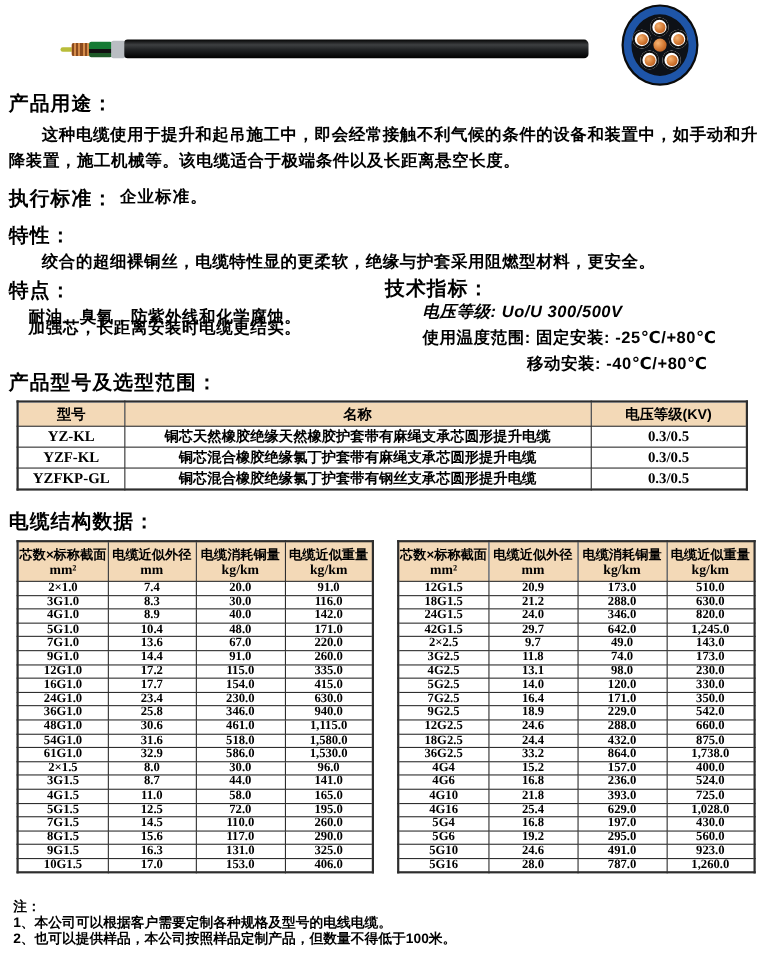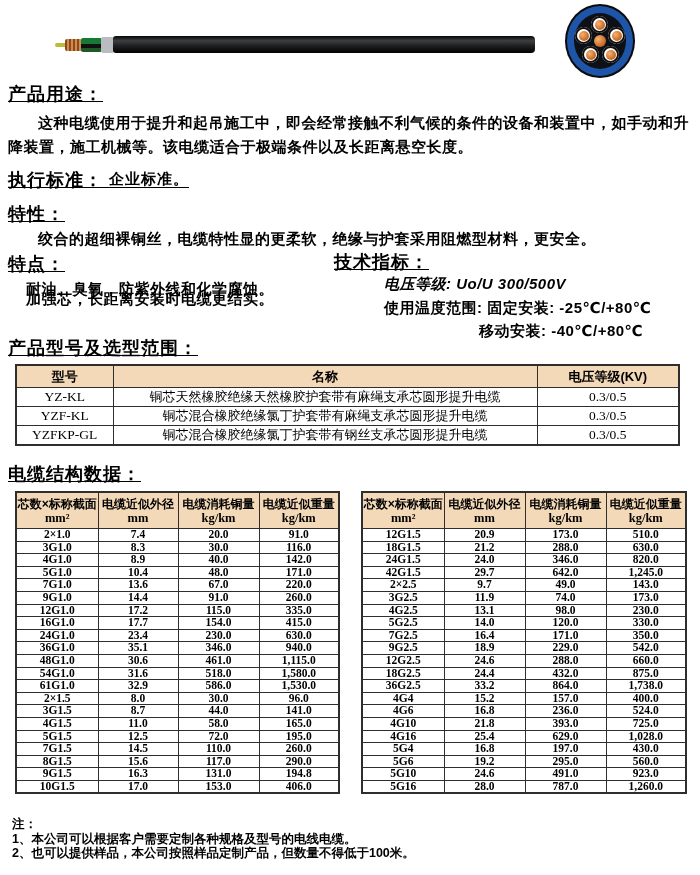--- a/index.html
+++ b/index.html
@@ -23,33 +23,33 @@
   .cond{position:absolute;width:17px;height:17px;border-radius:50%;background:#fff;
     box-shadow:inset 0 0 0 2px #101010;}
   .cond::after{content:"";position:absolute;left:3.5px;top:3.5px;width:10px;height:10px;border-radius:50%;
     background:radial-gradient(circle at 35% 35%,#f6b473,#d0752f 55%,#a14d1c 100%);}
   .cond.c1{left:17px;top:3px;}  .cond.c2{left:34px;top:14px;} .cond.c3{left:28px;top:33px;}
   .cond.c4{left:8px;top:33px;}  .cond.c5{left:1px;top:14px;}
   .core-center{position:absolute;left:20px;top:22px;width:12px;height:12px;border-radius:50%;
     background:radial-gradient(circle at 35% 35%,#f6b473,#d0752f 55%,#a14d1c 100%);}
 
   
-  .sec-h{position:absolute;font-size:18px;font-weight:bold;letter-spacing:1px;white-space:nowrap;text-decoration:underline;}
+  .sec-h{position:absolute;font-size:18px;font-weight:bold;letter-spacing:1px;white-space:nowrap;}
   .body-p{position:absolute;font-size:15px;line-height:24px;font-weight:600;text-indent:2em;
     width:684px;letter-spacing:0.5px;}
   .inline-val{font-size:15px;font-weight:600;letter-spacing:1px;vertical-align:2px;}
   .plain-line{position:absolute;font-size:15px;font-weight:600;line-height:24px;white-space:nowrap;letter-spacing:0.5px;}
 
   
   table{border-collapse:collapse;position:absolute;table-layout:fixed;}
   th,td{border:1px solid #2e2e2e;text-align:center;vertical-align:middle;overflow:hidden;}
   th{background:#f3d9b7;font-weight:bold;}
   .model-table{left:15px;top:364px;width:663px;border:2px solid #2e2e2e;}
   .model-table th{font-size:13px;height:19px;padding:1px 2px;}
-  .model-table td{font-size:13px;height:17.5px;padding:0 2px;font-weight:normal;margin-left:36px;}
+  .model-table td{font-size:13px;height:17.5px;padding:0 2px;font-weight:bold;margin-left:36px;}
   .model-table td:nth-child(1),.model-table td:nth-child(3){
     font-family:"Liberation Serif","DejaVu Serif",serif;font-size:13.5px;}
   .struct-table{width:323px;top:491px;border:2px solid #2e2e2e;}
   .struct-table.left{left:15px;} .struct-table.right{left:361px;width:324px;}
   .struct-table th{font-size:12px;line-height:14px;padding:2px 0;height:31px;}
   .struct-table th .unit{font-family:"Liberation Serif","DejaVu Serif",serif;font-size:12.5px;}
   .struct-table td{font-family:"Liberation Serif","DejaVu Serif",serif;font-weight:bold;
     font-size:11.5px;height:11.6px;padding:0;line-height:11.6px;}
 
   
@@ -82,21 +82,21 @@
   <span class="inline-val">企业标准。</span>
 </div>
 
 <div class="sec-h" style="left:8px;top:202px;">特性：</div>
 <div class="body-p" style="left:8px;top:227px;">绞合的超细裸铜丝，电缆特性显的更柔软，绝缘与护套采用阻燃型材料，更安全。</div>
 
 <div class="sec-h" style="left:8px;top:252px;">特点：</div>
 <div class="plain-line" style="left:26px;top:277px;">耐油、臭氧，防紫外线和化学腐蚀。</div>
 <div class="plain-line" style="left:26px;top:287px;">加强芯，长距离安装时电缆更结实。</div>
 
-<div class="sec-h" style="left:334px;top:250px;">技术指标：</div>
+<div class="sec-h" style="left:350px;top:250px;">技术指标：</div>
 <div class="plain-line" style="left:384px;top:272px;font-style:italic;">电压等级: Uo/U 300/500V</div>
 <div class="plain-line" style="left:384px;top:296px;">使用温度范围: 固定安装: -25℃/+80℃</div>
 <div class="plain-line" style="left:479px;top:319px;">移动安装: -40℃/+80℃</div>
 
 <div class="sec-h" style="left:8px;top:336px;">产品型号及选型范围：</div>
 
 <table class="model-table">
   <colgroup>
       <col style="width:97px;">
       <col style="width:424px;">
@@ -207,21 +207,21 @@
         <td>415.0</td>
       </tr>
       <tr>
         <td>24G1.0</td>
         <td>23.4</td>
         <td>230.0</td>
         <td>630.0</td>
       </tr>
       <tr>
         <td>36G1.0</td>
-        <td>35.1</td>
+        <td>25.8</td>
         <td>346.0</td>
         <td>940.0</td>
       </tr>
       <tr>
         <td>48G1.0</td>
         <td>30.6</td>
         <td>461.0</td>
         <td>1,115.0</td>
       </tr>
       <tr>
@@ -269,21 +269,21 @@
       <tr>
         <td>8G1.5</td>
         <td>15.6</td>
         <td>117.0</td>
         <td>290.0</td>
       </tr>
       <tr>
         <td>9G1.5</td>
         <td>16.3</td>
         <td>131.0</td>
-        <td>194.8</td>
+        <td>325.0</td>
       </tr>
       <tr>
         <td>10G1.5</td>
         <td>17.0</td>
         <td>153.0</td>
         <td>406.0</td>
       </tr>
     </tbody>
 </table>
 
@@ -340,21 +340,21 @@
         <td>1,245.0</td>
       </tr>
       <tr>
         <td>2×2.5</td>
         <td>9.7</td>
         <td>49.0</td>
         <td>143.0</td>
       </tr>
       <tr>
         <td>3G2.5</td>
-        <td>11.9</td>
+        <td>11.8</td>
         <td>74.0</td>
         <td>173.0</td>
       </tr>
       <tr>
         <td>4G2.5</td>
         <td>13.1</td>
         <td>98.0</td>
         <td>230.0</td>
       </tr>
       <tr>

